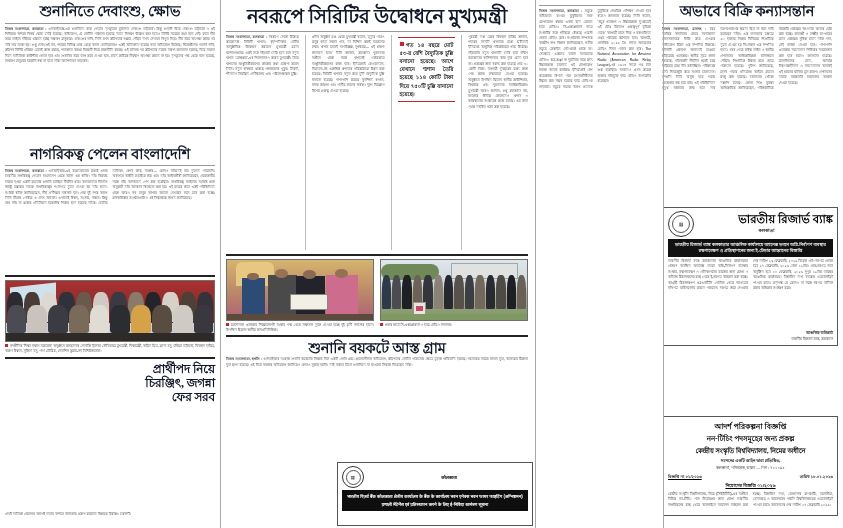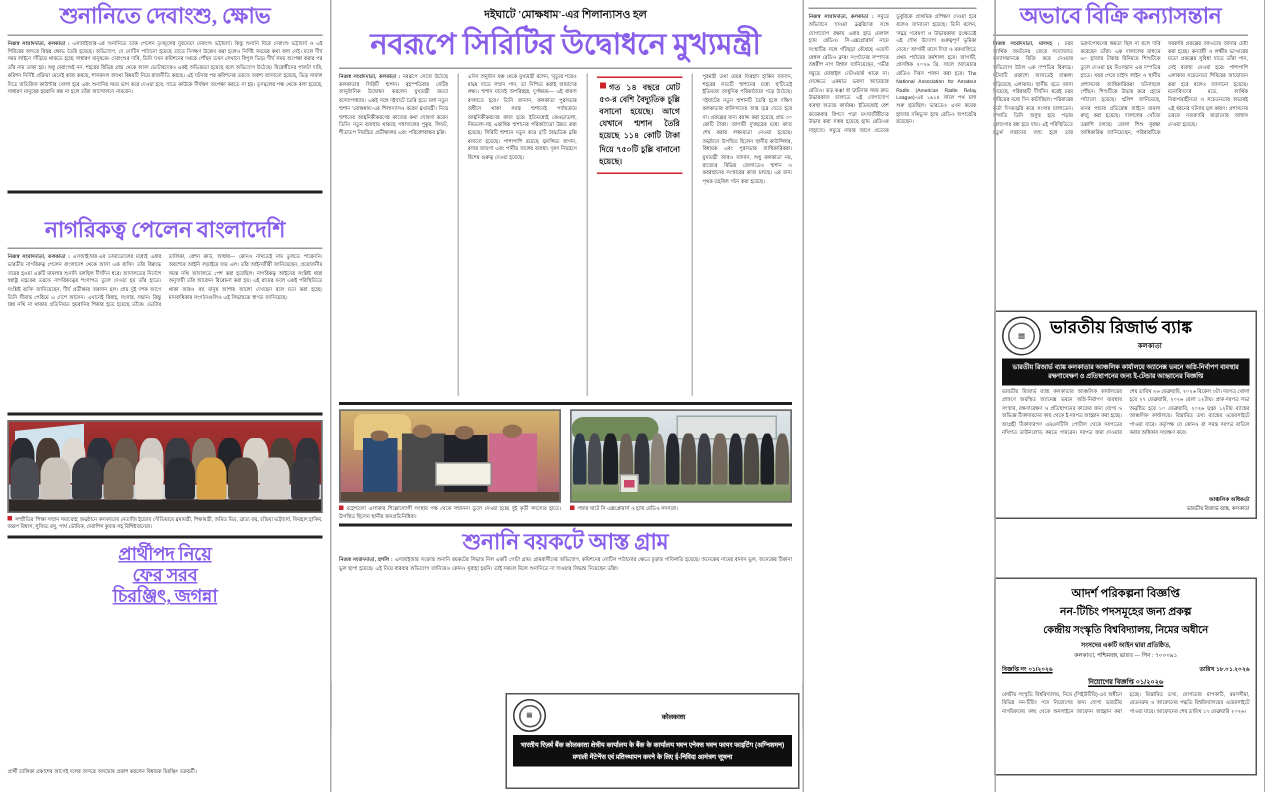--- a/index.html
+++ b/index.html
@@ -84,21 +84,21 @@
     position: absolute;
     top: 0; bottom: 0;
     width: 0;
     border-left: 1px solid #aaa;
   }
 
   
   .hl {
     font-family: "Liberation Serif", "DejaVu Serif", serif;
     font-weight: bold;
-    color: #8b5cf6;
+    color: #0f172a;
     text-align: center;
     line-height: 1.0;
     letter-spacing: -0.2px;
   }
   .hl-xl { font-size: 19.5px; }
   .hl-lg { font-size: 14.5px; }
   .hl-md { font-size: 12px; }
   .kicker {
     font-family: "Liberation Serif", "DejaVu Serif", serif;
     font-weight: bold;
@@ -174,21 +174,21 @@
   
   .ad {
     border: 1px solid #555;
     padding: 3px 4px;
     background: #fff;
   }
   .ad-title {
     font-family: "Liberation Serif","DejaVu Serif",serif;
     font-weight: bold;
     font-size: 11.5px;
-    text-align: left;
+    text-align: right;
     color: #000;
     line-height: 1.15;
   }
   .ad-sub {
     font-size: 4.6px; text-align:center; font-weight:bold; color:#111; padding-top:1px;
   }
   .ad-band {
     background: #111; color: #fff;
     font-size: 4.3px; font-weight: bold;
     text-align: center;
@@ -279,32 +279,31 @@
           <span class="person" style="background:#d9a23f;"></span>
             <span class="person" style="background:#5a4c40;"></span>
           <span class="person" style="background:#cfcac2;"></span>
             <span class="person" style="background:#38383f;"></span>
         </div>
       </div>
       <div class="caption"><span class="cap-sq"></span><span>সম্প্রীতির 'শিক্ষা সম্মান সমারোহ' অনুষ্ঠানে কলকাতার নেতাজি ইন্ডোর স্টেডিয়ামে মুখ্যমন্ত্রী, শিক্ষামন্ত্রী, অমিত মিত্র, ব্রাত্য বসু, চন্দ্রিমা ভট্টাচার্য, ফিরহাদ হাকিম, অরূপ বিশ্বাস, সুজিত বসু, পার্থ ভৌমিক, দেবাশিস কুমার-সহ বিশিষ্টজনেরা।</span></div>
 
       <hr class="hrule-thick">
 
-      <div class="hl hl-md" style="text-align:center;line-height:1.15;padding-top:1px;text-decoration:underline;">
+      <div class="hl hl-md" style="text-align:right;line-height:1.15;padding-top:1px;">
         <div>প্রার্থীপদ নিয়ে</div>
+        <div>চিরঞ্জিৎ, জগন্না</div>
         <div>ফের সরব</div>
-        <div>চিরঞ্জিৎ, জগন্না</div>
       </div>
     </div>
 
     <div class="vrule" style="left:220px;"></div>
 
     <div class="col" style="width:314px; padding:0 6px;">
 
-      <div class="kicker" style="padding-top:2px;">দইঘাটে 'মোক্ষধাম'-এর শিলান্যাসও হল</div>
       <div class="hl hl-xl" style="padding-top:2px;">
         <div style="padding-top:3px;">নবরূপে সিরিটির উদ্বোধনে মুখ্যমন্ত্রী</div>
       </div>
       <hr class="hrule" style="margin-top:4px;">
 
       <div style="display:flex; gap:6px; height:217px;">
         <div style="width:78px;">
           <div class="body" style="height:215px;"><span class="byline">নিজস্ব সংবাদদাতা, কলকাতা :</span> <span>নবরূপে সেজে উঠেছে কলকাতার সিরিটি শ্মশান। বৃহস্পতিবার সেটির আনুষ্ঠানিক উদ্বোধন করলেন মুখ্যমন্ত্রী মমতা বন্দ্যোপাধ্যায়। একই সঙ্গে দইঘাটে তৈরি হতে চলা নতুন শ্মশান 'মোক্ষধাম'-এর শিলান্যাসও করেন মুখ্যমন্ত্রী। নিয়ে শ্মশানের আধুনিকীকরণের কাজের কথা ঘোষণা করেন তিনি। নতুন ব্যবস্থায় থাকছে গঙ্গাজলের পুকুর, লিফট, শীতাতপ নিয়ন্ত্রিত প্রতীক্ষালয় এবং পরিবেশবান্ধব চুল্লি।</span></div>
         </div>
         <div class="vrule" style="position:relative; left:0; border-left:1px solid #bbb; height:215px;"></div>
@@ -403,21 +402,21 @@
         <div class="ad-title">ভারতীয় রিজার্ভ ব্যাঙ্ক</div>
         <div class="ad-sub">কলকাতা</div>
       </div>
     </div>
     <div class="ad-band">ভারতীয় রিজার্ভ ব্যাঙ্ক কলকাতার আঞ্চলিক কার্যালয়ে অ্যানেক্স ভবনে অগ্নি-নির্বাপণ ব্যবস্থার রক্ষণাবেক্ষণ ও প্রতিস্থাপনের জন্য ই-টেন্ডার আহ্বানের বিজ্ঞপ্তি</div>
     <div class="ad-body two" style="height:72px;">ভারতীয় রিজার্ভ ব্যাঙ্ক কলকাতার আঞ্চলিক কার্যালয়ের প্রাঙ্গণে অবস্থিত অ্যানেক্স ভবনে অগ্নি-নির্বাপণ ব্যবস্থার সংস্কার, রক্ষণাবেক্ষণ ও প্রতিস্থাপনের কাজের জন্য যোগ্য ও অভিজ্ঞ ঠিকাদারদের কাছ থেকে ই-দরপত্র আহ্বান করা হচ্ছে। আগ্রহী ঠিকাদারগণ এমএসটিসি পোর্টাল থেকে দরপত্রের নথিপত্র ডাউনলোড করতে পারবেন। দরপত্র জমা দেওয়ার শেষ তারিখ ২৬ ফেব্রুয়ারি, ২০২৬ বিকেল ৩টা। দরপত্র খোলা হবে ২৭ ফেব্রুয়ারি, ২০২৬ বেলা ১২টায়। প্রাক-দরপত্র সভা অনুষ্ঠিত হবে ১০ ফেব্রুয়ারি, ২০২৬ দুপুর ১২টায় ব্যাঙ্কের আঞ্চলিক কার্যালয়ে। বিস্তারিত তথ্য ব্যাঙ্কের ওয়েবসাইটে পাওয়া যাবে। কর্তৃপক্ষ যে কোনও বা সমস্ত দরপত্র বাতিল করার অধিকার সংরক্ষণ করে।</div>
     <div style="text-align:right;font-size:3.6px;font-weight:bold;padding-top:1px;">আঞ্চলিক অধিকর্তা</div>
     <div style="text-align:right;font-size:3.4px;padding-top:0.5px;">ভারতীয় রিজার্ভ ব্যাঙ্ক, কলকাতা</div>
   </div>
 
-  <div class="ad" style="position:absolute; left:663px; top:385px; width:175px; height:132px;">
+  <div class="ad" style="position:absolute; left:663px; top:416px; width:175px; height:100px;">
     <div class="govad-line g1">আদর্শ পরিকল্পনা বিজ্ঞপ্তি</div>
     <div class="govad-line g2">নন-টিচিং পদসমূহের জন্য প্রকল্প</div>
     <div class="govad-line g3">কেন্দ্রীয় সংস্কৃতি বিশ্ববিদ্যালয়, নিমের অধীনে</div>
     <div class="govad-line g4" style="padding-top:1px;">সংসদের একটি আইন দ্বারা প্রতিষ্ঠিত,</div>
     <div class="govad-line g5">কলকাতা, পশ্চিমবঙ্গ, ভারত — পিন : ৭০০০৯১</div>
     <div class="row-between" style="padding-top:2px;">
       <span style="text-decoration:underline;">বিজ্ঞপ্তি নং ০১/২০২৬</span>
       <span>তারিখ ১৮.০১.২০২৬</span>
     </div>
     <div class="underline-c">নিয়োগের বিজ্ঞপ্তি ০১/২০২৬</div>

